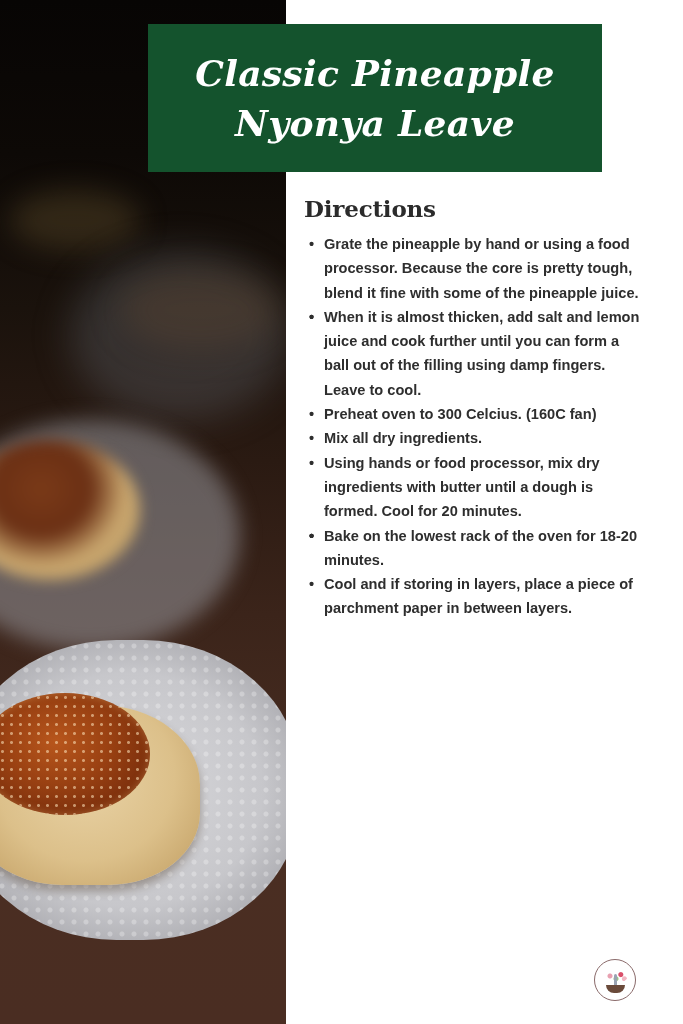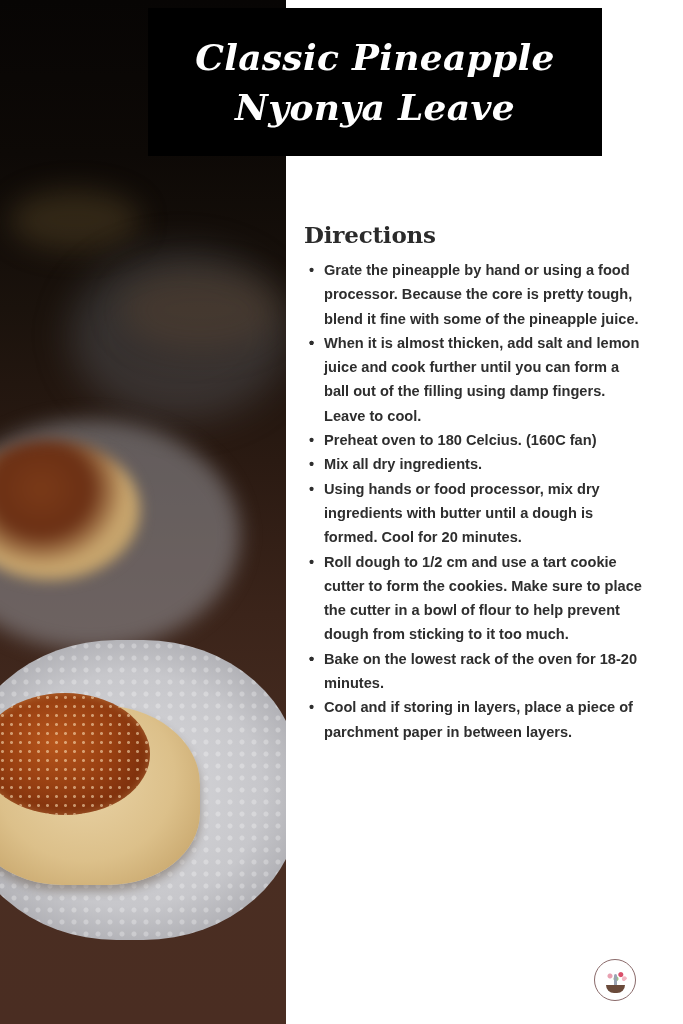--- a/index.html
+++ b/index.html
@@ -27,25 +27,25 @@
     box-shadow:0 6px 10px rgba(60,40,20,0.35);
   }
   .jam { left:-20px; top:693px; width:170px; height:122px; border-radius:50%;
     background:radial-gradient(ellipse at 45% 40%, #b8561c 0%, #9a4112 40%, #7a2e0c 75%, #5e230a 100%);
     box-shadow: inset 0 0 8px rgba(255,200,120,0.35);
   }
   .jam::after { content:""; position:absolute; inset:0; border-radius:50%;
     background:radial-gradient(circle, rgba(255,230,190,0.55) 1px, rgba(0,0,0,0) 2px) 0 0/9px 9px; }
 
   
-  .banner { position:absolute; left:148px; top:8px; width:454px; height:148px; background:#000000; display:flex; align-items:center; justify-content:center; }
+  .banner { position:absolute; left:148px; top:24px; width:454px; height:148px; background:#14532d; display:flex; align-items:center; justify-content:center; }
   .banner-title { color:#ffffff; font-family:"DejaVu Serif", serif; font-style:italic; font-weight:bold; font-size:36px; line-height:50px; text-align:center; letter-spacing:0.3px; margin:0; }
 
   
-  .directions { position:absolute; left:304px; top:192px; width:340px;margin-top:26px; }
+  .directions { position:absolute; left:304px; top:192px; width:340px; }
   .dir-heading { font-family:"DejaVu Serif", serif; font-weight:bold; font-size:23px; color:#2b2b2b; margin:0 0 6px 0; line-height:34px; letter-spacing:-0.2px; }
   .dir-list { list-style:none; margin:0; padding:0; }
   .dir-item { position:relative; padding-left:20px; font-family:"Liberation Sans", sans-serif; font-weight:bold; font-size:14.6px; line-height:24.3px; color:#2e2e2e; }
   .dir-item .bullet { position:absolute; left:5px; top:0; }
 
   
   .logo { position:absolute; left:594px; top:959px; width:42px; height:42px; border-radius:50%; border:1.5px solid #8a6a6a; background:#fff; box-sizing:border-box; }
   .logo .trunk { position:absolute; left:19px; top:14px; width:3px; height:12px; background:#9aa3b2; border-radius:2px; }
   .logo .bowl { position:absolute; left:11px; top:25px; width:19px; height:8px; background:#6a4a3a; border-radius:0 0 10px 10px; }
   .logo .flowers { position:absolute; left:9px; top:9px; width:24px; height:14px; border-radius:50%;
@@ -71,24 +71,24 @@
     <span>Nyonya Leave</span>
   </h1>
 </div>
 
 <section class="directions">
   <h2 class="dir-heading">Directions</h2>
   <ul class="dir-list">
     <li class="dir-item"><span class="bullet">•</span><span>Grate the pineapple by hand or using a food processor. Because the core is pretty tough, blend it fine with some of the pineapple juice.</span></li>
     <li class="dir-item"><span class="bullet">•</span></li>
     <li class="dir-item"><span class="bullet">•</span><span>When it is almost thicken, add salt and lemon juice and cook further until you can form a ball out of the filling using damp fingers. Leave to cool.</span></li>
-    <li class="dir-item"><span class="bullet">•</span><span>Preheat oven to 180 Celcius. (160C fan)</span></li>
+    <li class="dir-item"><span class="bullet">•</span><span>Preheat oven to 300 Celcius. (160C fan)</span></li>
     <li class="dir-item"><span class="bullet">•</span><span>Mix all dry ingredients.</span></li>
     <li class="dir-item"><span class="bullet">•</span><span>Using hands or food processor, mix dry ingredients with butter until a dough is formed. Cool for 20 minutes.</span></li>
-    <li class="dir-item"><span class="bullet">•</span><span>Roll dough to 1/2 cm and use a tart cookie cutter to form the cookies. Make sure to place the cutter in a bowl of flour to help prevent dough from sticking to it too much.</span></li>
+    <li class="dir-item"><span class="bullet">•</span></li>
     <li class="dir-item"><span class="bullet">•</span></li>
     <li class="dir-item"><span class="bullet">•</span><span>Bake on the lowest rack of the oven for 18-20 minutes.</span></li>
     <li class="dir-item"><span class="bullet">•</span><span>Cool and if storing in layers, place a piece of parchment paper in between layers.</span></li>
   </ul>
 </section>
 
 <div class="logo">
   <div class="flowers"></div>
   <div class="trunk"></div>
   <div class="bowl"></div>

